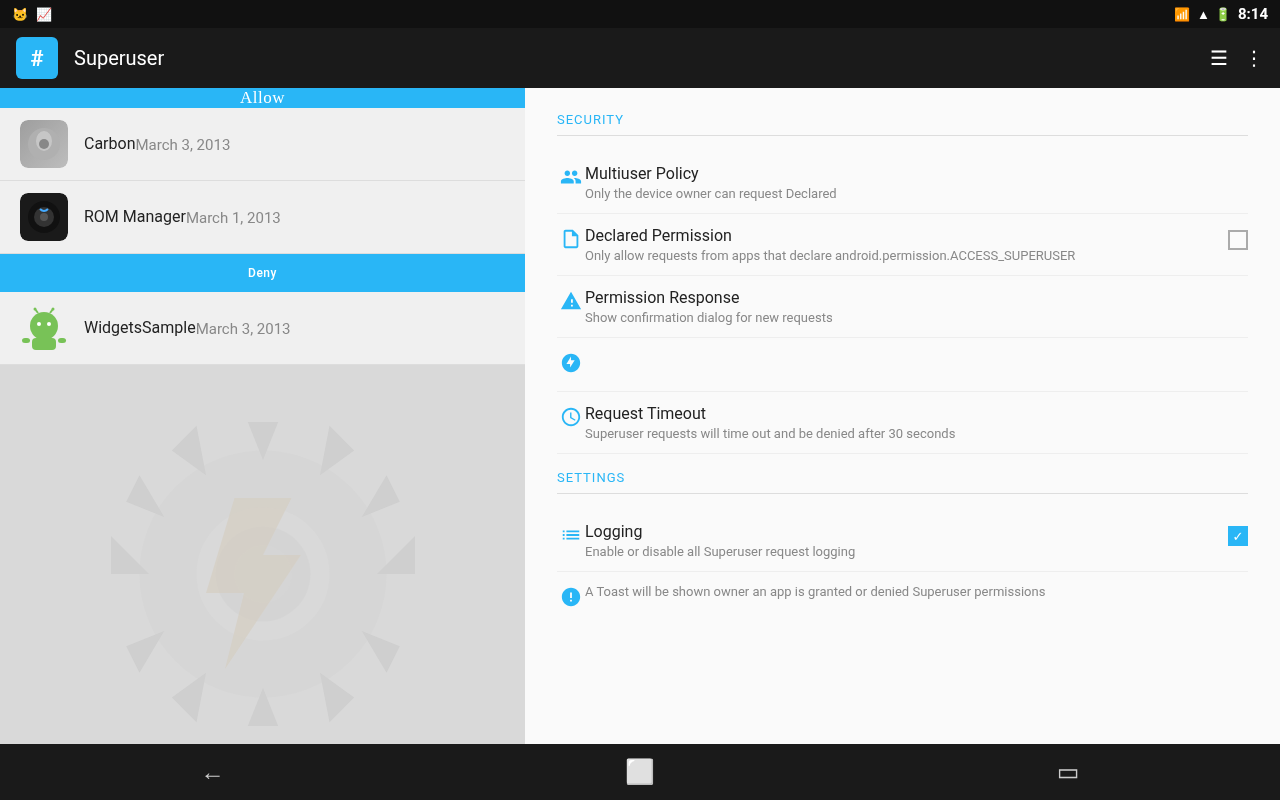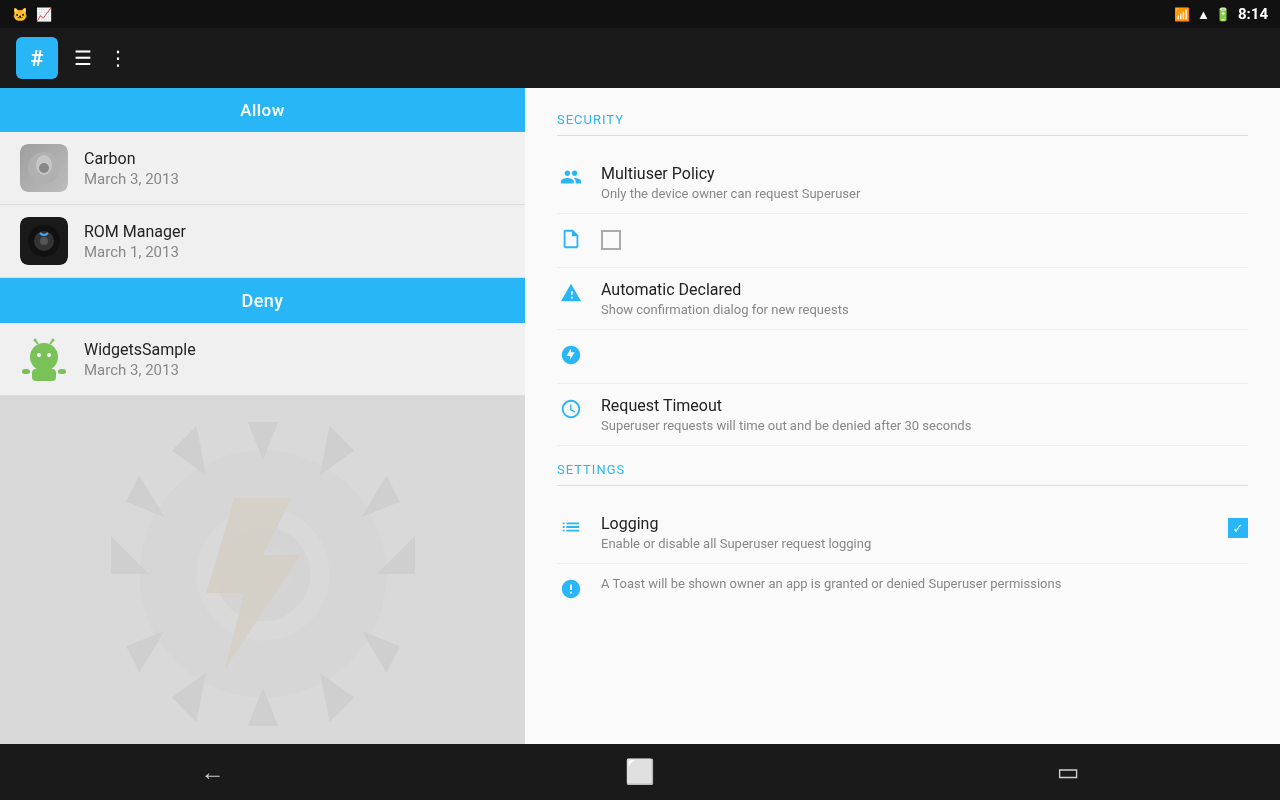--- a/index.html
+++ b/index.html
@@ -106,24 +106,24 @@
       height: 380px;
       opacity: 0.25;
       pointer-events: none;
     }
 
     
     .section-header-allow {
       background: #29b6f6;
       color: #fff;
       text-align: center;
-      padding: 12px;
       font-size: 17px;
       font-weight: 500;
       letter-spacing: 0.5px;
+      font-family: Liberation Serif, serif;
     }
 
     
     .app-list-item {
       display: flex;
       align-items: center;
       padding: 12px 20px;
       background: #f0f0f0;
       border-bottom: 1px solid #ddd;
       gap: 16px;
@@ -133,39 +133,39 @@
       height: 48px;
       border-radius: 8px;
       display: flex;
       align-items: center;
       justify-content: center;
       overflow: hidden;
       flex-shrink: 0;
     }
     .app-list-info {
       display: flex;
-      flex-direction: column;
+      flex-direction: row;
     }
     .app-list-name {
       font-size: 16px;
       color: #222;
     }
     .app-list-date {
       font-size: 15px;
       color: #888;
       margin-top: 2px;
     }
 
     
     .section-header-deny {
       background: #29b6f6;
       color: #fff;
       text-align: center;
       padding: 12px;
-      font-size: 18px;
+      font-size: 12px;
       font-weight: 500;
       letter-spacing: 0.5px;
     }
 
     
     .right-panel {
       flex: 1;
       background: #fafafa;
       overflow-y: auto;
       padding: 24px 32px;
@@ -181,21 +181,20 @@
     .divider {
       height: 1px;
       background: #ddd;
       margin-bottom: 16px;
     }
 
     .settings-item {
       display: flex;
       align-items: flex-start;
       padding: 12px 0;
-      gap: 16px;
       border-bottom: 1px solid #eee;
       position: relative;
     }
     .settings-item:last-child {
       border-bottom: none;
     }
     .settings-item-icon {
       color: #29b6f6;
       font-size: 22px;
       margin-top: 2px;
@@ -294,20 +293,21 @@
     <span class="status-icon">▲</span>
     <span class="status-icon">🔋</span>
     <span class="status-time">8:14</span>
   </div>
 </div>
 
 <div class="app-bar">
   <div class="app-icon">
     <span>#</span>
   </div>
+  <span class="app-title">Superuser</span>
   <div class="app-bar-actions">
     <span class="action-icon">☰</span>
     <span class="action-icon">⋮</span>
   </div>
 </div>
 
 <div class="content-area">
 
   <div class="left-panel">
 
@@ -400,41 +400,45 @@
     <div class="divider"></div>
 
     <div class="settings-item">
       <div class="settings-item-icon">
         <svg width="22" height="22" viewBox="0 0 24 24" fill="#29b6f6">
           <path d="M16 11c1.66 0 2.99-1.34 2.99-3S17.66 5 16 5c-1.66 0-3 1.34-3 3s1.34 3 3 3zm-8 0c1.66 0 2.99-1.34 2.99-3S9.66 5 8 5C6.34 5 5 6.34 5 8s1.34 3 3 3zm0 2c-2.33 0-7 1.17-7 3.5V19h14v-2.5c0-2.33-4.67-3.5-7-3.5zm8 0c-.29 0-.62.02-.97.05 1.16.84 1.97 1.97 1.97 3.45V19h6v-2.5c0-2.33-4.67-3.5-7-3.5z"></path>
         </svg>
       </div>
       <div class="settings-item-content">
         <div class="settings-item-title">Multiuser Policy</div>
-        <div class="settings-item-subtitle">Only the device owner can request Superuser</div>
+        <div class="settings-item-subtitle">Only the device owner can request Declared</div>
       </div>
     </div>
 
     <div class="settings-item">
       <div class="settings-item-icon">
         <svg width="22" height="22" viewBox="0 0 24 24" fill="#29b6f6">
           <path d="M14 2H6c-1.1 0-2 .9-2 2v16c0 1.1.9 2 2 2h12c1.1 0 2-.9 2-2V8l-6-6zm4 18H6V4h7v5h5v11z"></path>
         </svg>
       </div>
+      <div class="settings-item-content">
+        <div class="settings-item-title">Declared Permission</div>
+        <div class="settings-item-subtitle">Only allow requests from apps that declare android.permission.ACCESS_SUPERUSER</div>
+      </div>
       <div class="settings-item-checkbox"></div>
     </div>
 
     <div class="settings-item">
       <div class="settings-item-icon">
         <svg width="22" height="22" viewBox="0 0 24 24" fill="#29b6f6">
           <path d="M1 21L12 2 23 21H1zm11-3h2v-2h-2v2zm0-4h2v-4h-2v4z"></path>
         </svg>
       </div>
       <div class="settings-item-content">
-        <div class="settings-item-title">Automatic Declared</div>
+        <div class="settings-item-title">Permission Response</div>
         <div class="settings-item-subtitle">Show confirmation dialog for new requests</div>
       </div>
     </div>
 
     <div class="settings-item">
       <div class="settings-item-icon">
         <svg width="22" height="22" viewBox="0 0 24 24" fill="#29b6f6">
           <path d="M12 2C6.48 2 2 6.48 2 12s4.48 10 10 10 10-4.48 10-10S17.52 2 12 2zm-1 15v-4H7l5-8v4h4l-5 8z"></path>
         </svg>
       </div>

